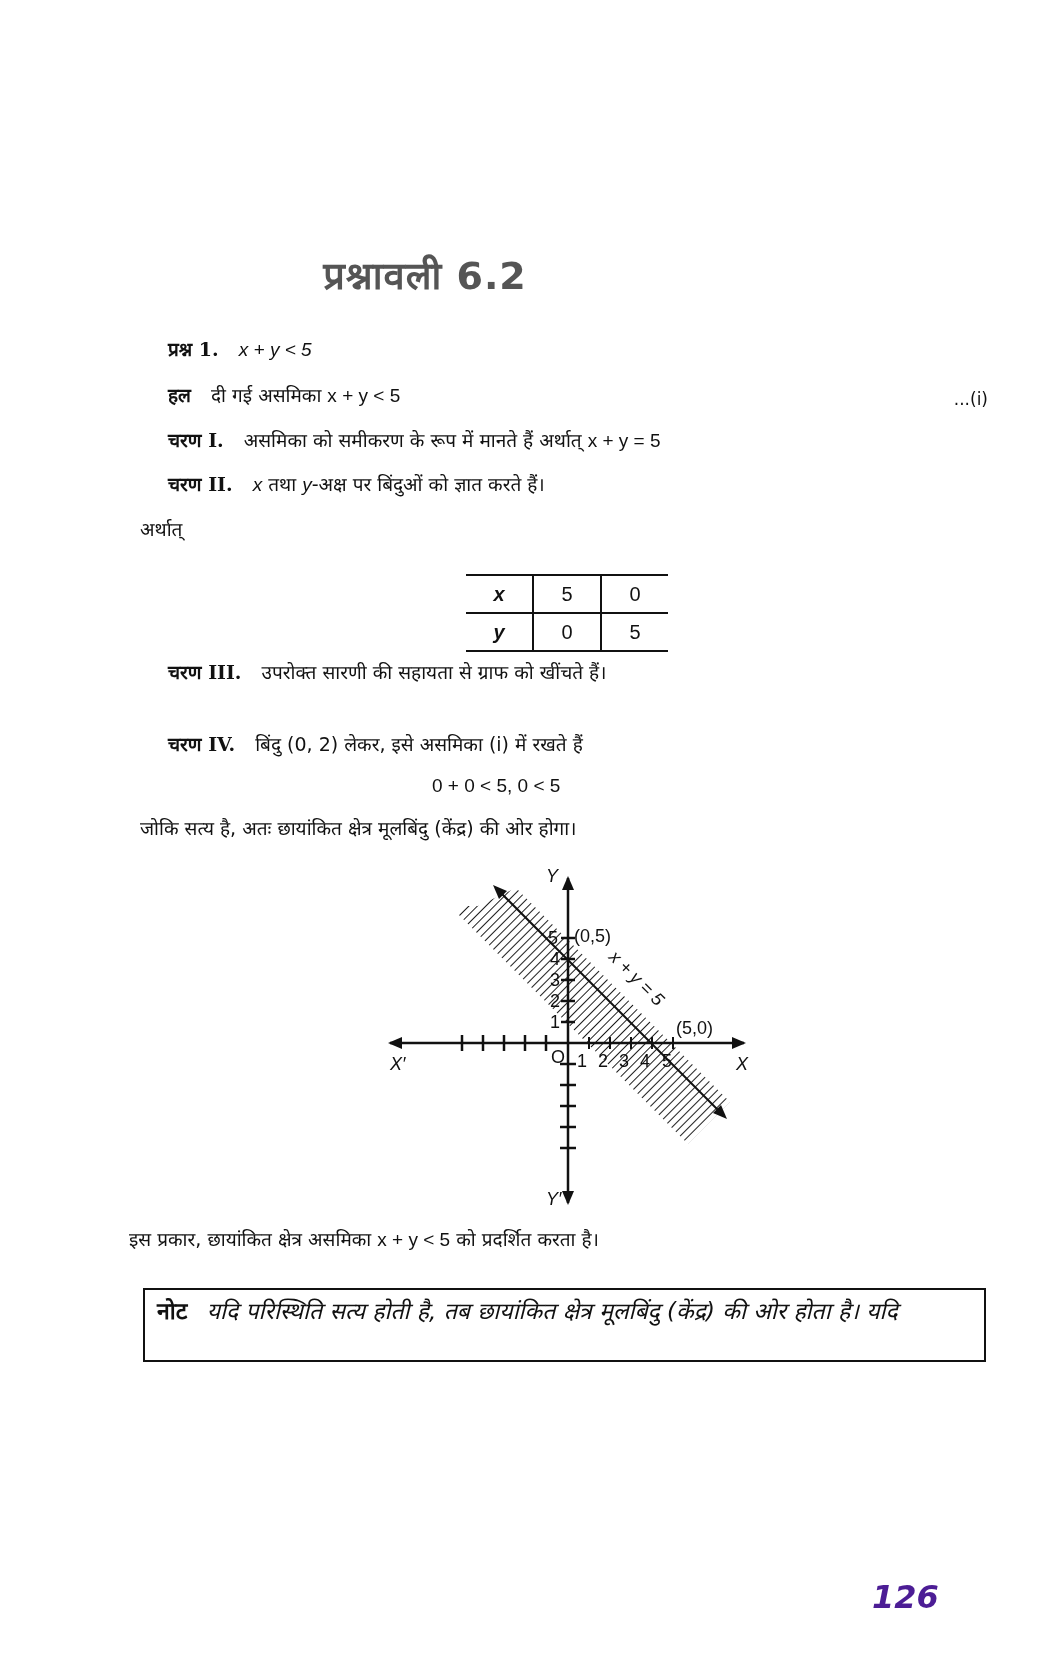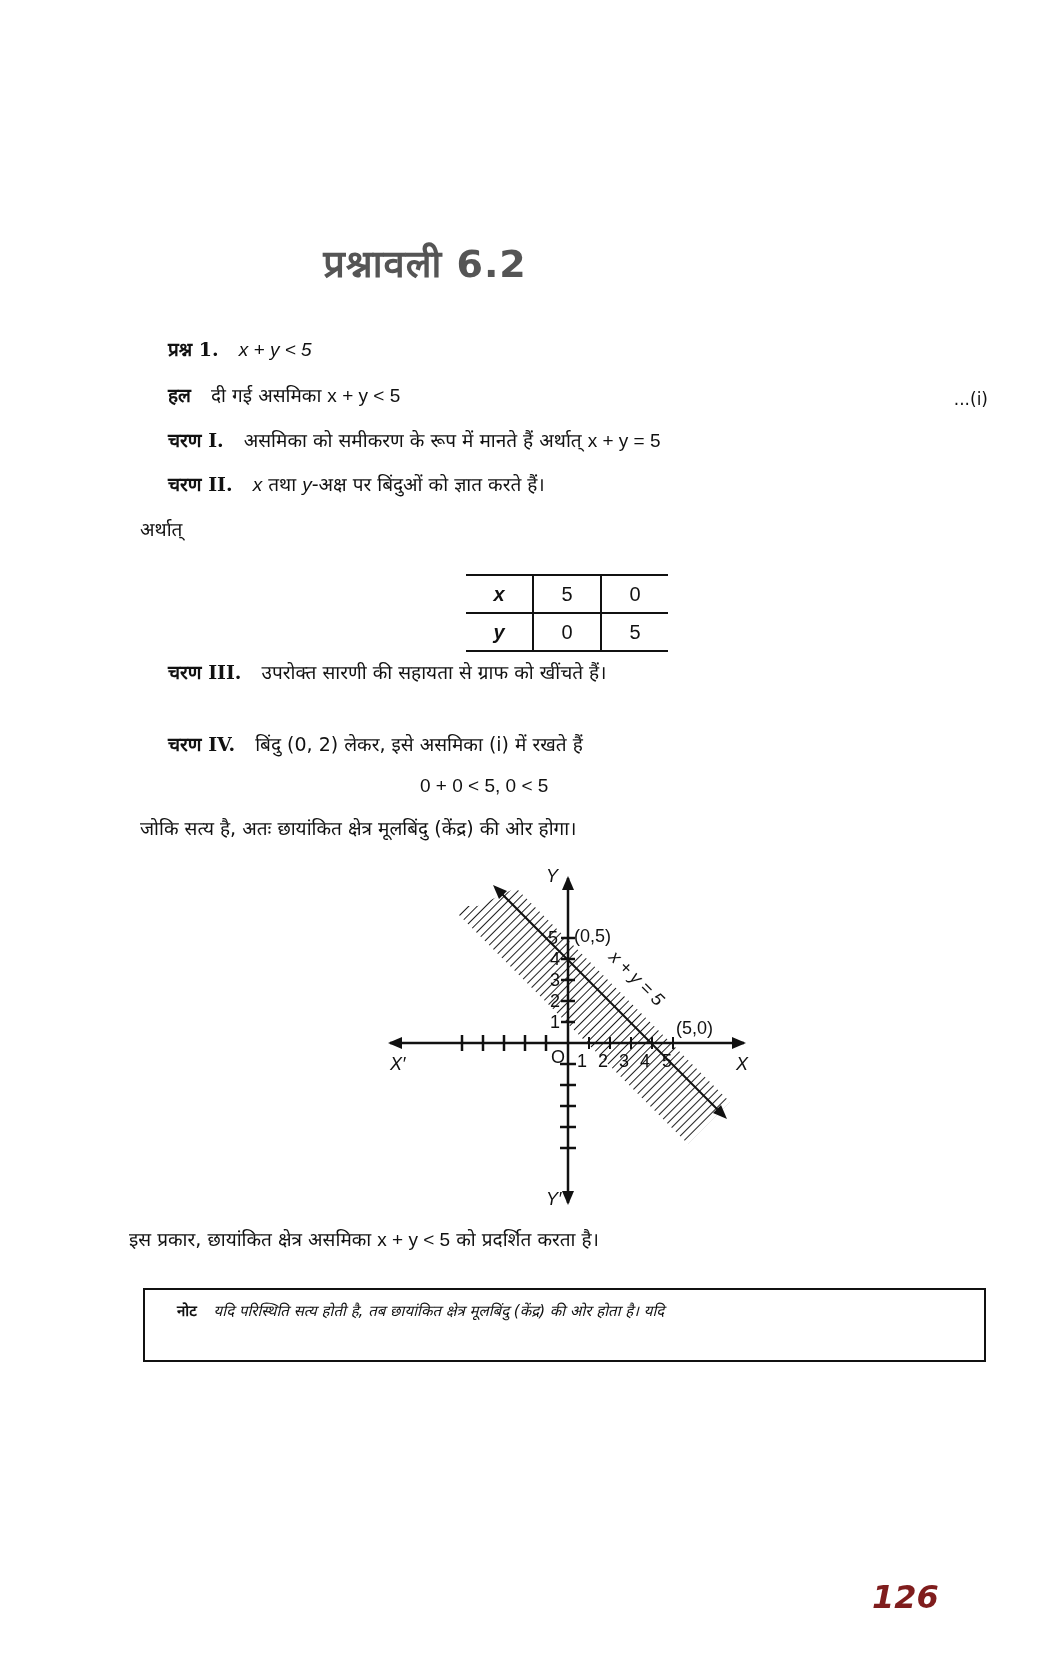--- a/index.html
+++ b/index.html
@@ -1,41 +1,41 @@
 <!DOCTYPE html>
 <html><head>
 <meta charset="utf-8">
 <style>
   html, body { margin: 0; padding: 0; background: #ffffff; }
   body { width: 1054px; height: 1661px; position: relative; overflow: hidden;
          font-family: "DejaVu Sans", sans-serif; color: #111; }
   .abs { position: absolute; white-space: nowrap; }
-  .title { left: 0; width: 850px; top: 236px; text-align: center;
+  .title { left: 0; width: 850px; top: 248px; text-align: center;
            font-size: 38px; font-weight: bold; color: #555; letter-spacing: 1px; }
   .line { font-size: 19px; line-height: 26px; }
   .lbl { font-weight: bold; font-family: "DejaVu Serif", serif; margin-right: 14px; margin-left: 28px; }
   .math { font-family: "Liberation Sans", sans-serif; text-align: center; }
   .mi { font-style: italic; }
   .eqref { right: 66px; font-size: 17px; }
   table.pts { position: absolute; left: 466px; top: 574px; border-collapse: collapse;
               font-family: "Liberation Sans", sans-serif; font-size: 20px; }
   table.pts td { width: 66px; height: 36px; text-align: center; padding: 0; }
   table.pts tr:first-child td { border-top: 2px solid #111; }
   table.pts tr td { border-bottom: 2px solid #111; }
   table.pts td + td { border-left: 2px solid #111; }
   table.pts td:first-child { font-style: italic; font-weight: bold; }
   .graph { position: absolute; left: 370px; top: 860px; }
   .note { position: absolute; left: 143px; top: 1288px; width: 843px; height: 74px;
           border: 2px solid #111; box-sizing: border-box; padding: 6px 12px; }
-  .note .nl { font-size: 15px; line-height: 30px; margin-left: 20px; }
+  .note .nl { font-size: 23px; line-height: 30px; }
   .note .nlbl { font-weight: bold; margin-right: 12px; }
   .note .ntext { font-style: italic; }
   .note .indent { padding-left: 56px; }
   .pageno { left: 872px; top: 1578px; font-size: 32px; font-weight: bold;
-            font-style: italic; color: #7f1d1d; }
+            font-style: italic; color: #4c1d95; }
 </style>
 </head>
 <body>
 
 <div class="abs title">प्रश्नावली 6.2</div>
 
 <div class="abs line" style="left:140px; top:336px;">
   <span class="lbl">प्रश्न 1.</span>
   <span class="math mi">x + y &lt; 5</span>
 </div>
@@ -80,21 +80,21 @@
 <div class="abs line" style="left:140px; top:659px;">
   <span class="lbl">चरण III.</span>
   <span>उपरोक्त सारणी की सहायता से ग्राफ को खींचते हैं।</span>
 </div>
 
 <div class="abs line" style="left:140px; top:731px;">
   <span class="lbl">चरण IV.</span>
   <span>बिंदु (0, 2) लेकर, इसे असमिका (i) में रखते हैं</span>
 </div>
 
-<div class="abs line math" style="left:420px; top:773px;">0 + 0 &lt; 5,   0 &lt; 5</div>
+<div class="abs line math" style="left:432px; top:773px;">0 + 0 &lt; 5,   0 &lt; 5</div>
 
 <div class="abs line" style="left:140px; top:815px;">जोकि सत्य है, अतः छायांकित क्षेत्र मूलबिंदु (केंद्र) की ओर होगा।</div>
 
 <svg class="graph" width="390" height="350" viewBox="0 0 390 350">
   <defs>
     <pattern id="hatch" patternUnits="userSpaceOnUse" width="6" height="6" patternTransform="rotate(45)">
       <line x1="0" y1="0" x2="0" y2="6" stroke="#111" stroke-width="2"></line>
     </pattern>
     <clipPath id="bandclip">
       <polygon points="128,45 150,24 360,234 338,255 330,262 120,52"></polygon>

